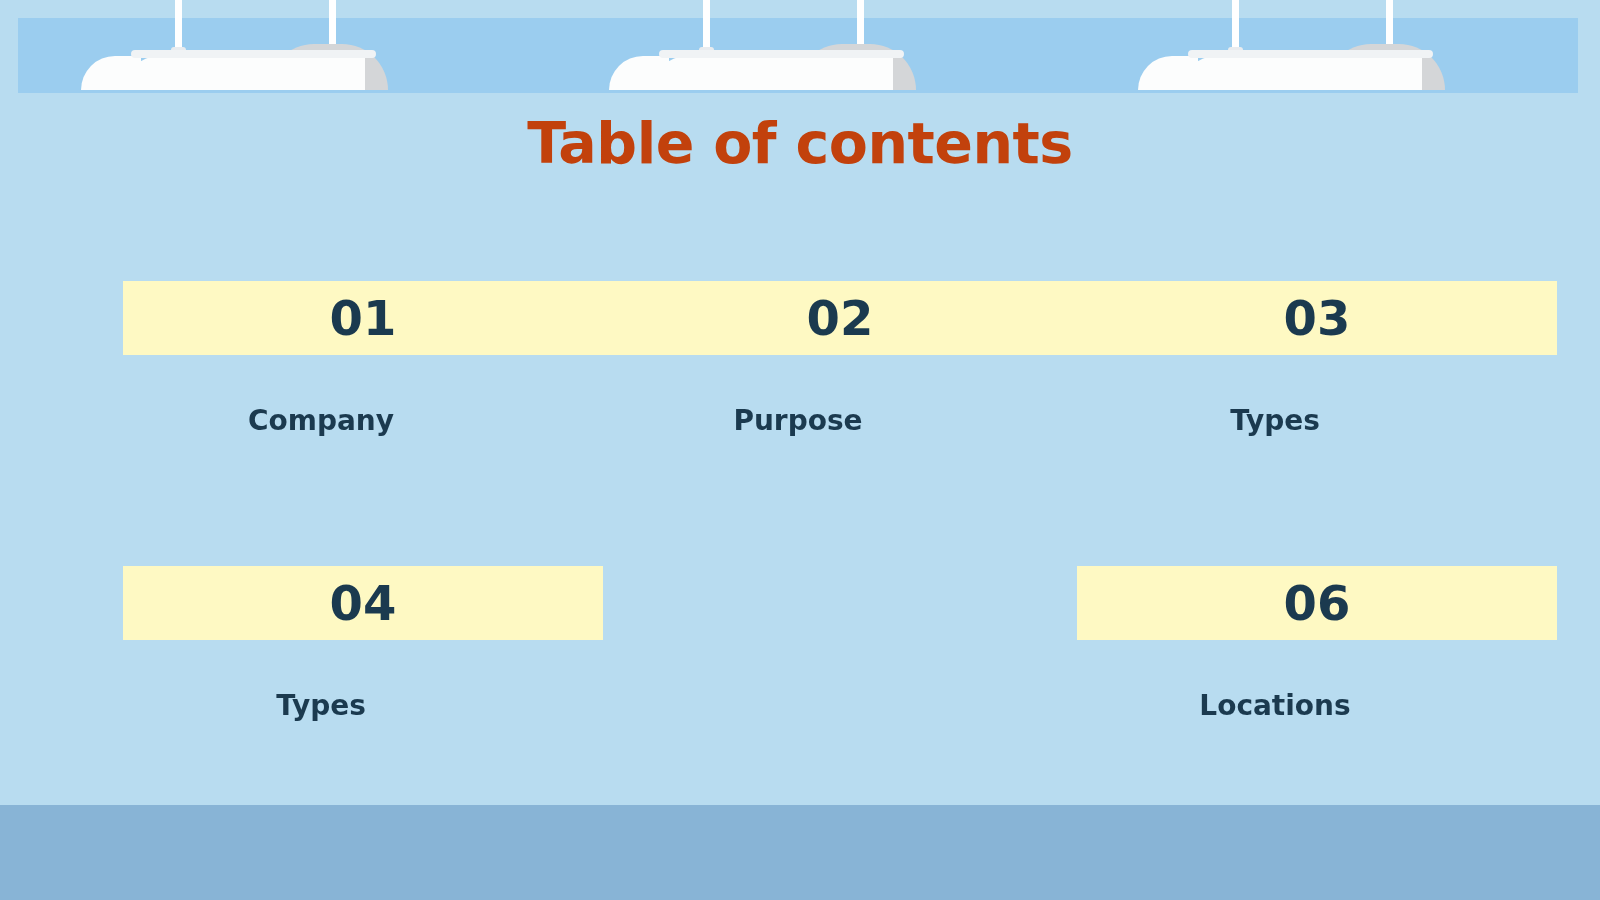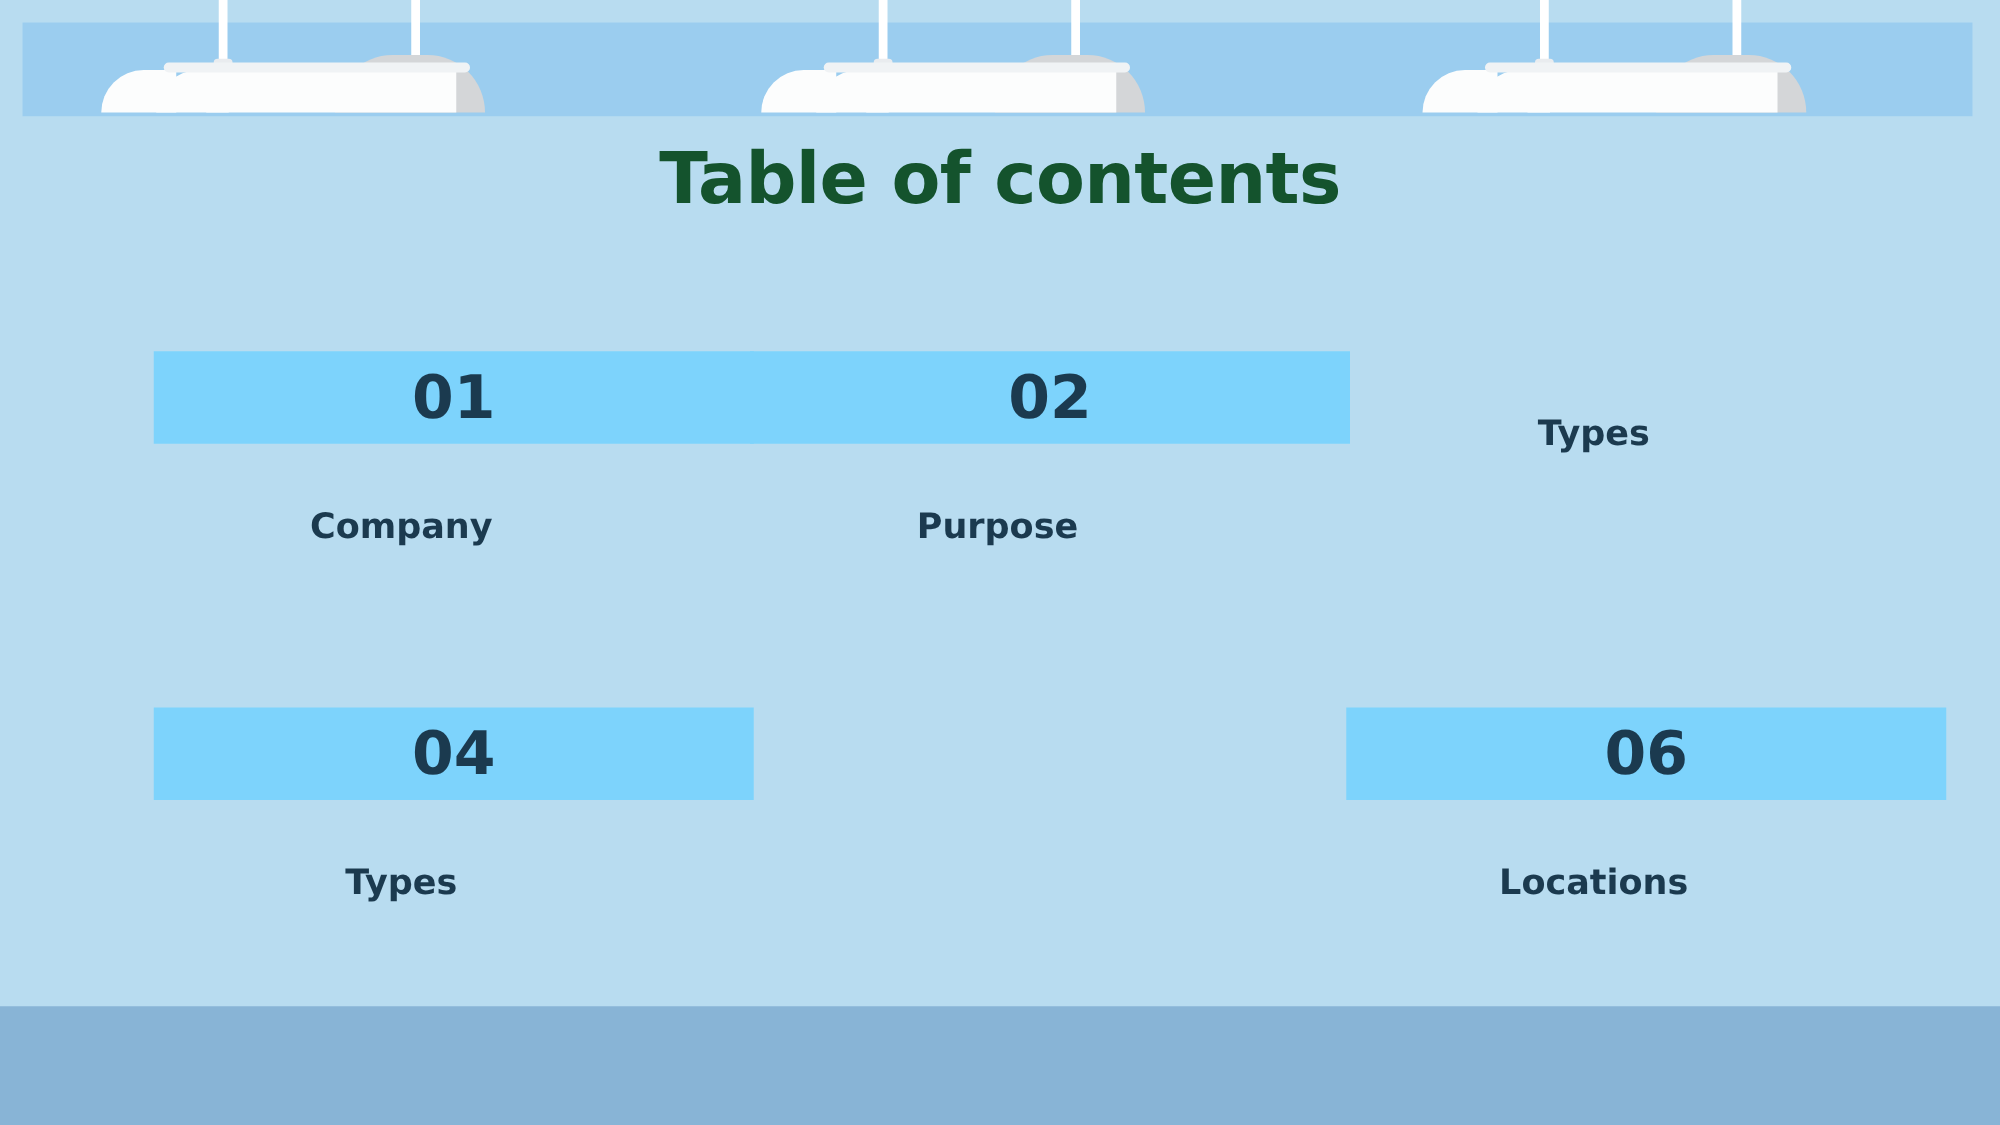--- a/index.html
+++ b/index.html
@@ -105,21 +105,21 @@
     border-radius: 6px;
   }
 
   
   .slide-title {
     position: absolute;
     left: 0;
     top: 112px;
     width: 1600px;
     text-align: center;
-    color: #14532d;
+    color: #c2410c;
     font-size: 57px;
     font-weight: bold;
     letter-spacing: -0.5px;
     line-height: 1.1;
   }
 
   
   .toc-grid {
     position: absolute;
     left: 123px;
@@ -132,21 +132,21 @@
   }
   .toc-row.row-2 {
     margin-top: 128px;
   }
   .toc-item {
     width: 396px;
   }
   .toc-number-band {
     width: 480px;
     height: 74px;
-    background: #7dd3fc;
+    background: #fef9c3;
     display: flex;
     align-items: center;
     justify-content: center;
   }
   .toc-number {
     color: #1b3a4f;
     font-size: 48px;
     font-weight: bold;
     letter-spacing: 0px;
     line-height: 1;
@@ -224,20 +224,23 @@
       </div>
 
       <div class="toc-item">
         <div class="toc-number-band">
           <span class="toc-number">02</span>
         </div>
         <div class="toc-label">Purpose</div>
       </div>
 
       <div class="toc-item">
+        <div class="toc-number-band">
+          <span class="toc-number">03</span>
+        </div>
         <div class="toc-label">Types</div>
       </div>
 
     </div>
 
     <div class="toc-row row-2">
 
       <div class="toc-item">
         <div class="toc-number-band">
           <span class="toc-number">04</span>

